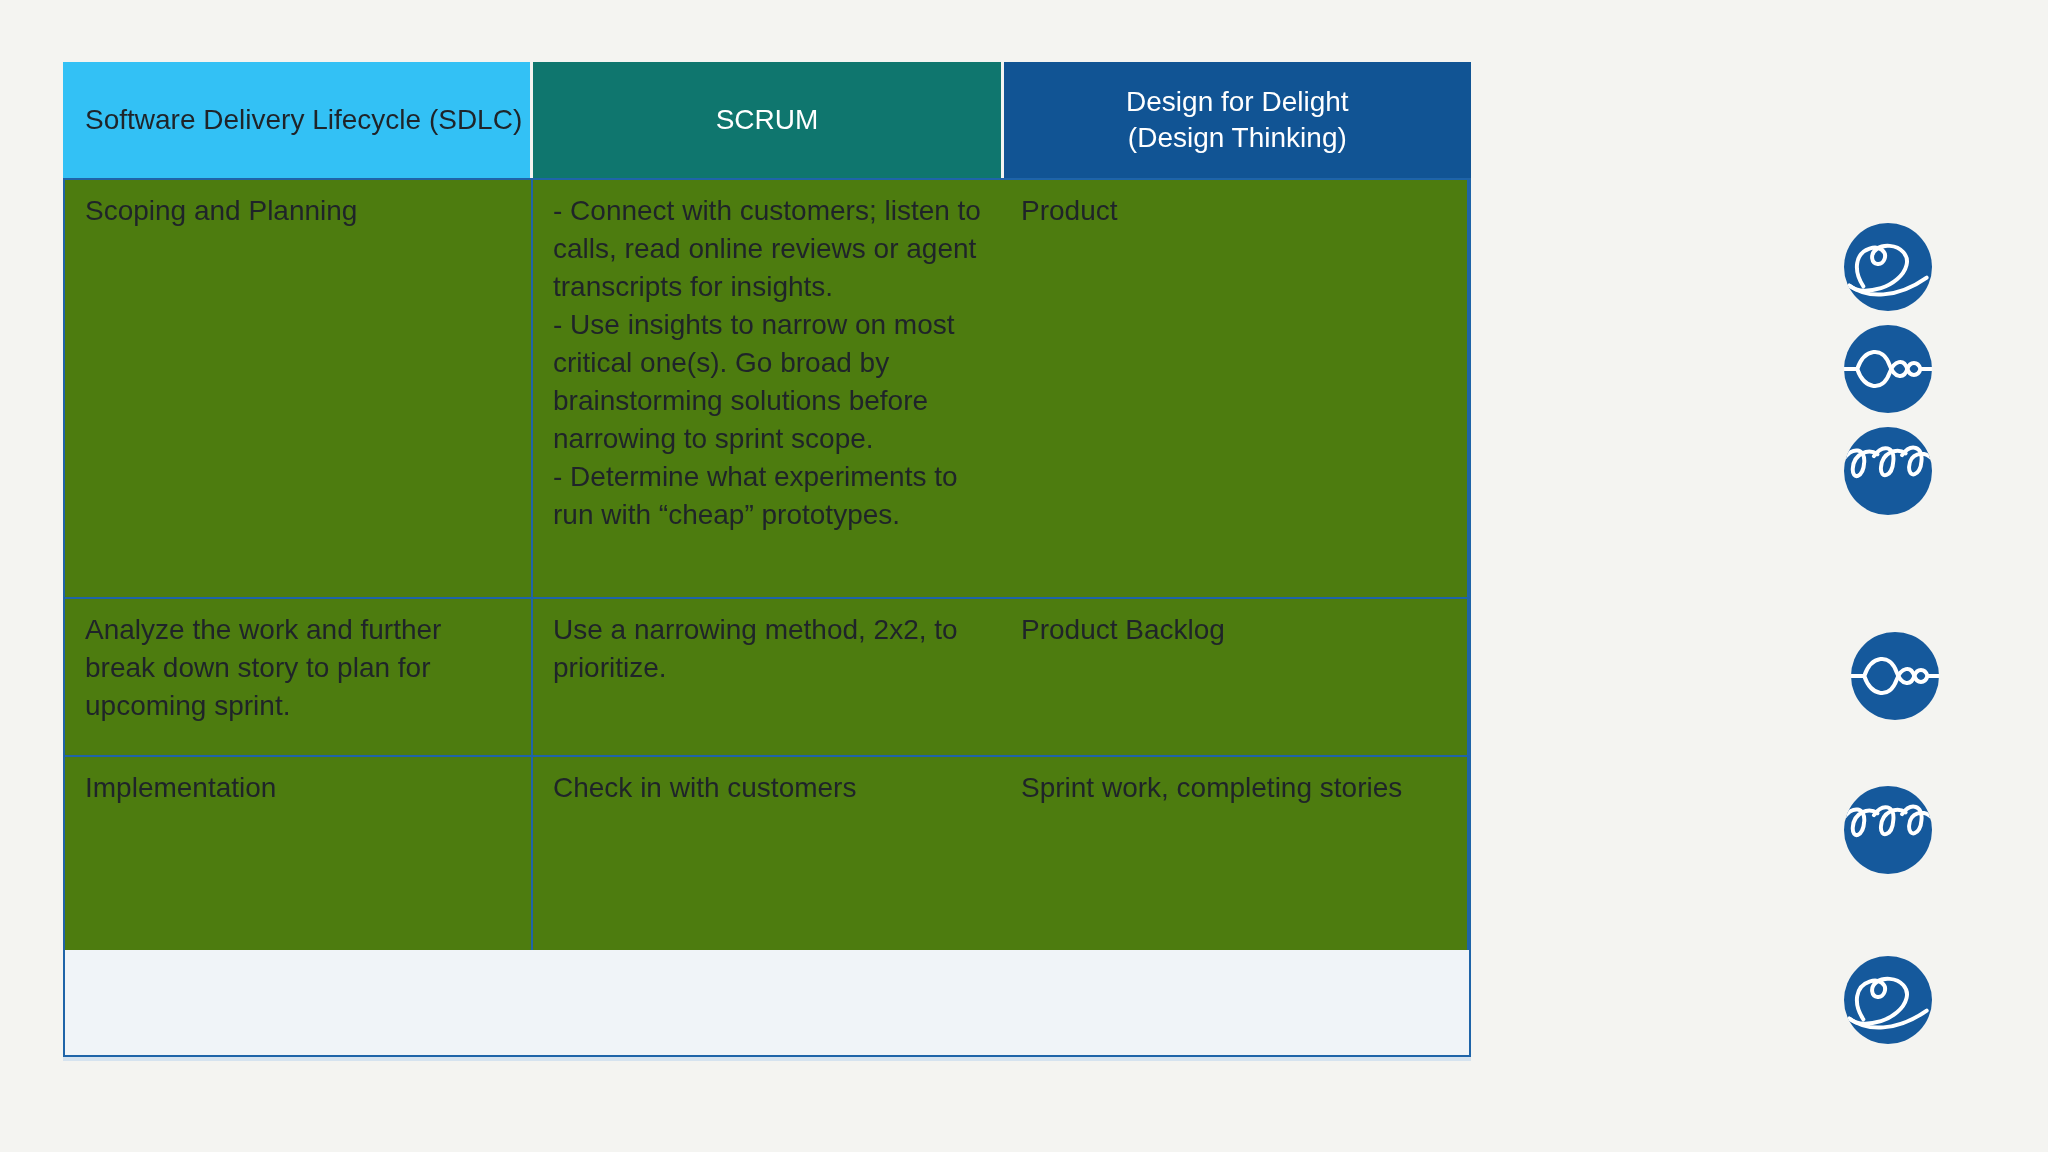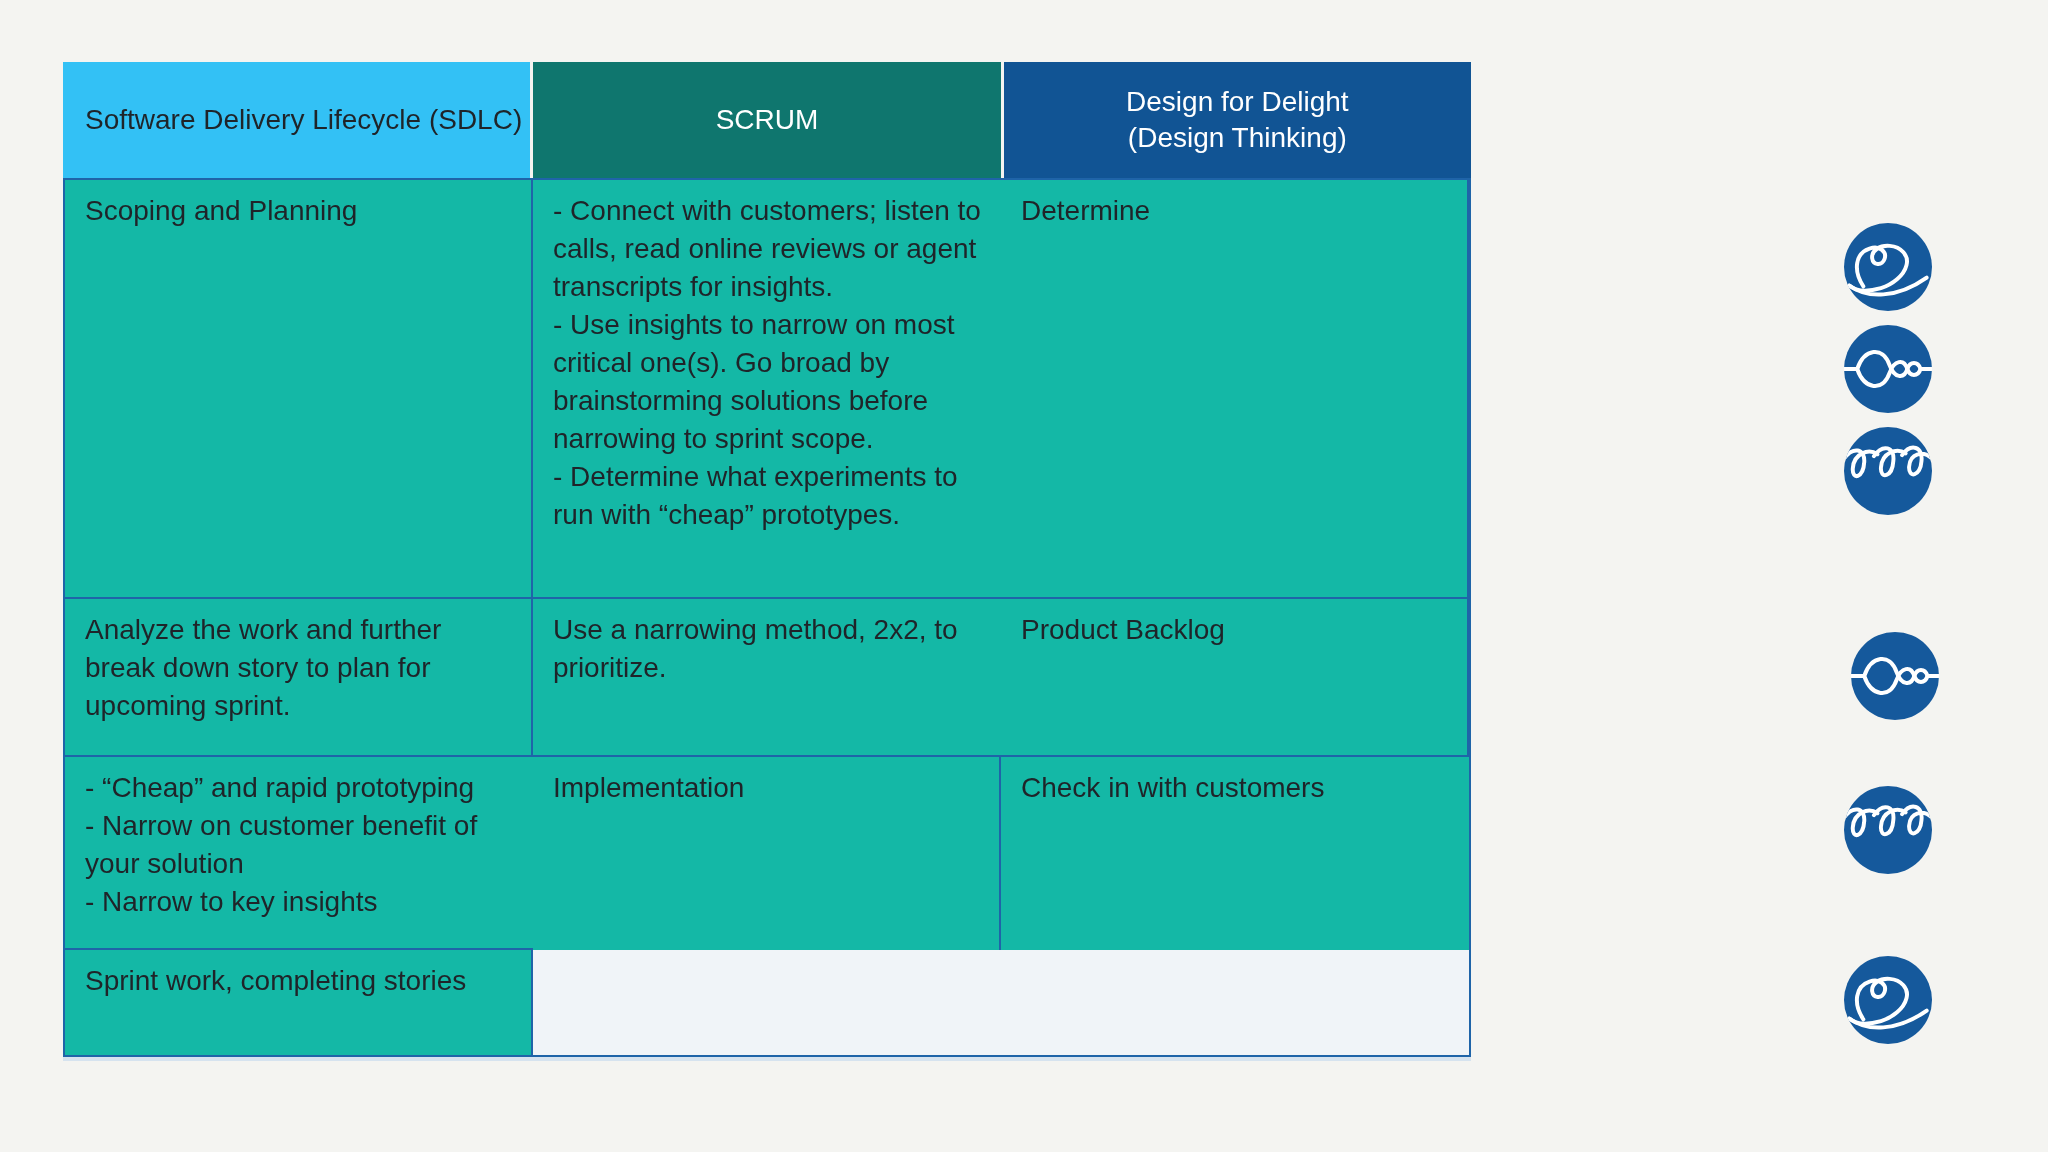--- a/index.html
+++ b/index.html
@@ -25,21 +25,21 @@
   .hdr-cell.first{justify-content:flex-start;padding-left:22px;text-align:left;}
 
   .bodygrid{
     display:grid;grid-template-columns:1fr 1fr 1fr;
     grid-template-rows:419px 158px 193px 105px;
     border:2px solid #1f64a8;
     box-shadow:0 4px 0 rgba(190,214,236,.55);
     background:#f0f4f8;
   }
   .cell{
-    background:#14b8a6;
+    background:#4d7c0f;
     border-right:2px solid #1f64a8;
     border-bottom:2px solid #1f64a8;
     padding:12px 20px 12px 20px;
     font-size:28px;line-height:38px;
     white-space:pre-line;
     box-sizing:border-box;
     overflow:hidden;
   }
   .cell.lastcol{border-right:none;}
   .cell.lastrow{border-bottom:none;}
@@ -66,28 +66,25 @@
 (Design Thinking)</div>
     </div>
 
     <div class="bodygrid">
 
       <div class="cell">Scoping and Planning</div>
       <div class="cell lastcol">- Connect with customers; listen to calls, read online reviews or agent transcripts for insights.
 - Use insights to narrow on most critical one(s). Go broad by brainstorming solutions before narrowing to sprint scope.
 - Determine what experiments to run with “cheap” prototypes.</div>
 
-      <div class="cell">Determine</div>
+      <div class="cell">Product</div>
       <div class="cell">Analyze the work and further break down story to plan for upcoming sprint.</div>
       <div class="cell lastcol">Use a narrowing method, 2x2, to prioritize.</div>
 
       <div class="cell">Product Backlog</div>
-      <div class="cell lastcol">- “Cheap” and rapid prototyping
-- Narrow on customer benefit of your solution
-- Narrow to key insights</div>
 
       <div class="cell lastrow">Implementation</div>
       <div class="cell lastcol lastrow">Check in with customers</div>
       <div class="cell lastrow">Sprint work, completing stories</div>
     </div>
   </div>
 
   <div class="icon-circle" style="left:1844px;top:223px;">
     <svg viewBox="0 0 100 100" aria-hidden="true">
       <path d="M22,72 C10,54 13,34 29,29 C41,25 49,33 46,41 C43,49 33,48 32,40 C31,31 41,25 52,26 C65,27 74,37 71,48 C68,60 55,70 42,74 C28,78 14,78 6,71"></path>

